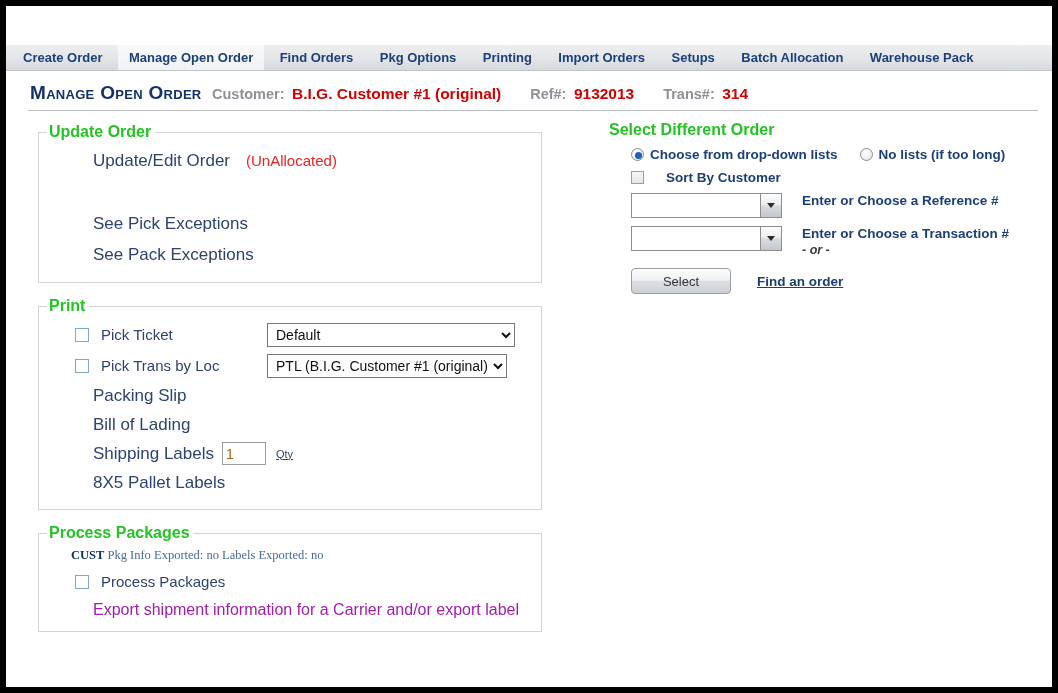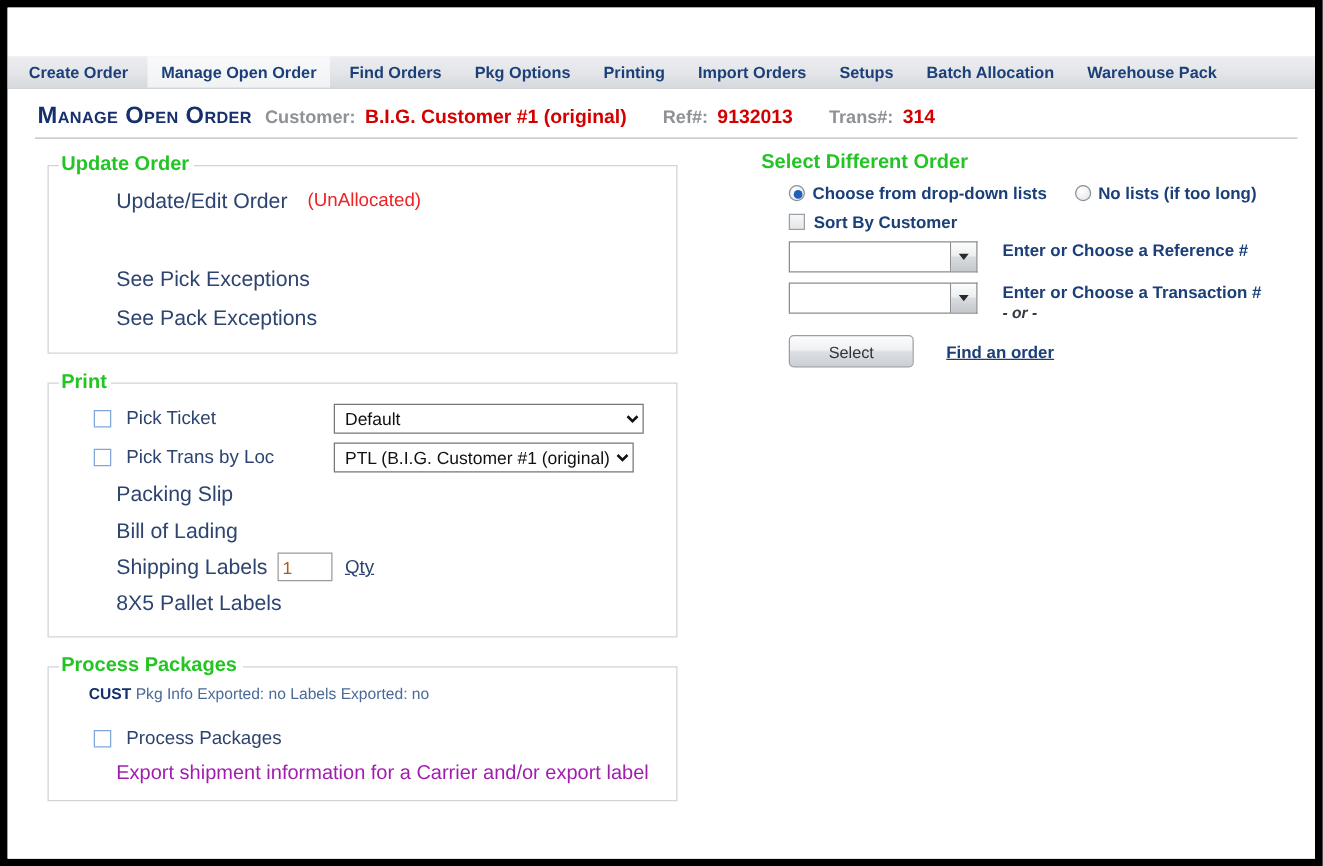--- a/index.html
+++ b/index.html
@@ -188,24 +188,24 @@
 
   input.qty {
     width: 44px; height: 23px;
     border: 1px solid #9b9b9b;
     font-family: "Liberation Sans", sans-serif;
     font-size: 14px;
     color: #b25a10;
     padding: 0 3px;
     margin: 0 10px 0 8px;
   }
-  .qty-lbl { font-size: 15px; color: #2d4470; text-decoration: underline; }
-
-  
-  .pp-line { padding-left: 22px; font-size: 12.5px; color: #4a6a99; margin: 2px 0 13px 0; }
+  .qty-lbl { font-size: 11px; color: #2d4470; text-decoration: underline; }
+
+  
+  .pp-line { padding-left: 22px; font-size: 12.5px; color: #4a6a99; margin: 2px 0 3px 0; font-family: Liberation Serif, serif; }
   .pp-line b { color: #10316b; }
   .pp-sub {
     padding-left: 44px;
     font-size: 16px;
     color: #a21caf;
     margin-top: 4px;
   }
 
   
   .radio-row { display: flex; align-items: center; margin: 6px 0 0 22px; }
@@ -217,21 +217,21 @@
     position: relative;
   }
   .radio.on::after {
     content: ""; position: absolute;
     left: 3px; top: 3px; width: 7px; height: 7px;
     border-radius: 50%; background: #1f5fb8;
   }
   .r-label { font-size: 13.5px; font-weight: bold; color: #1b3f78; }
   .gap-24 { display: inline-block; width: 22px; }
 
-  .chk-row { display: flex; align-items: center; margin: 8px 0 0 22px; }
+  .chk-row { display: flex; align-items: center; margin: 8px 0 0 22px; gap: 15px; }
   .chk2 {
     width: 13px; height: 13px;
     border: 1px solid #9aa0a6;
     background: linear-gradient(to bottom, #f6f7f8, #e4e6e9);
     margin-right: 7px; flex: 0 0 auto;
   }
 
   .combo-row { display: flex; align-items: flex-start; margin: 8px 0 0 22px; }
   .combo { display: flex; align-items: stretch; }
   .combo-text {

